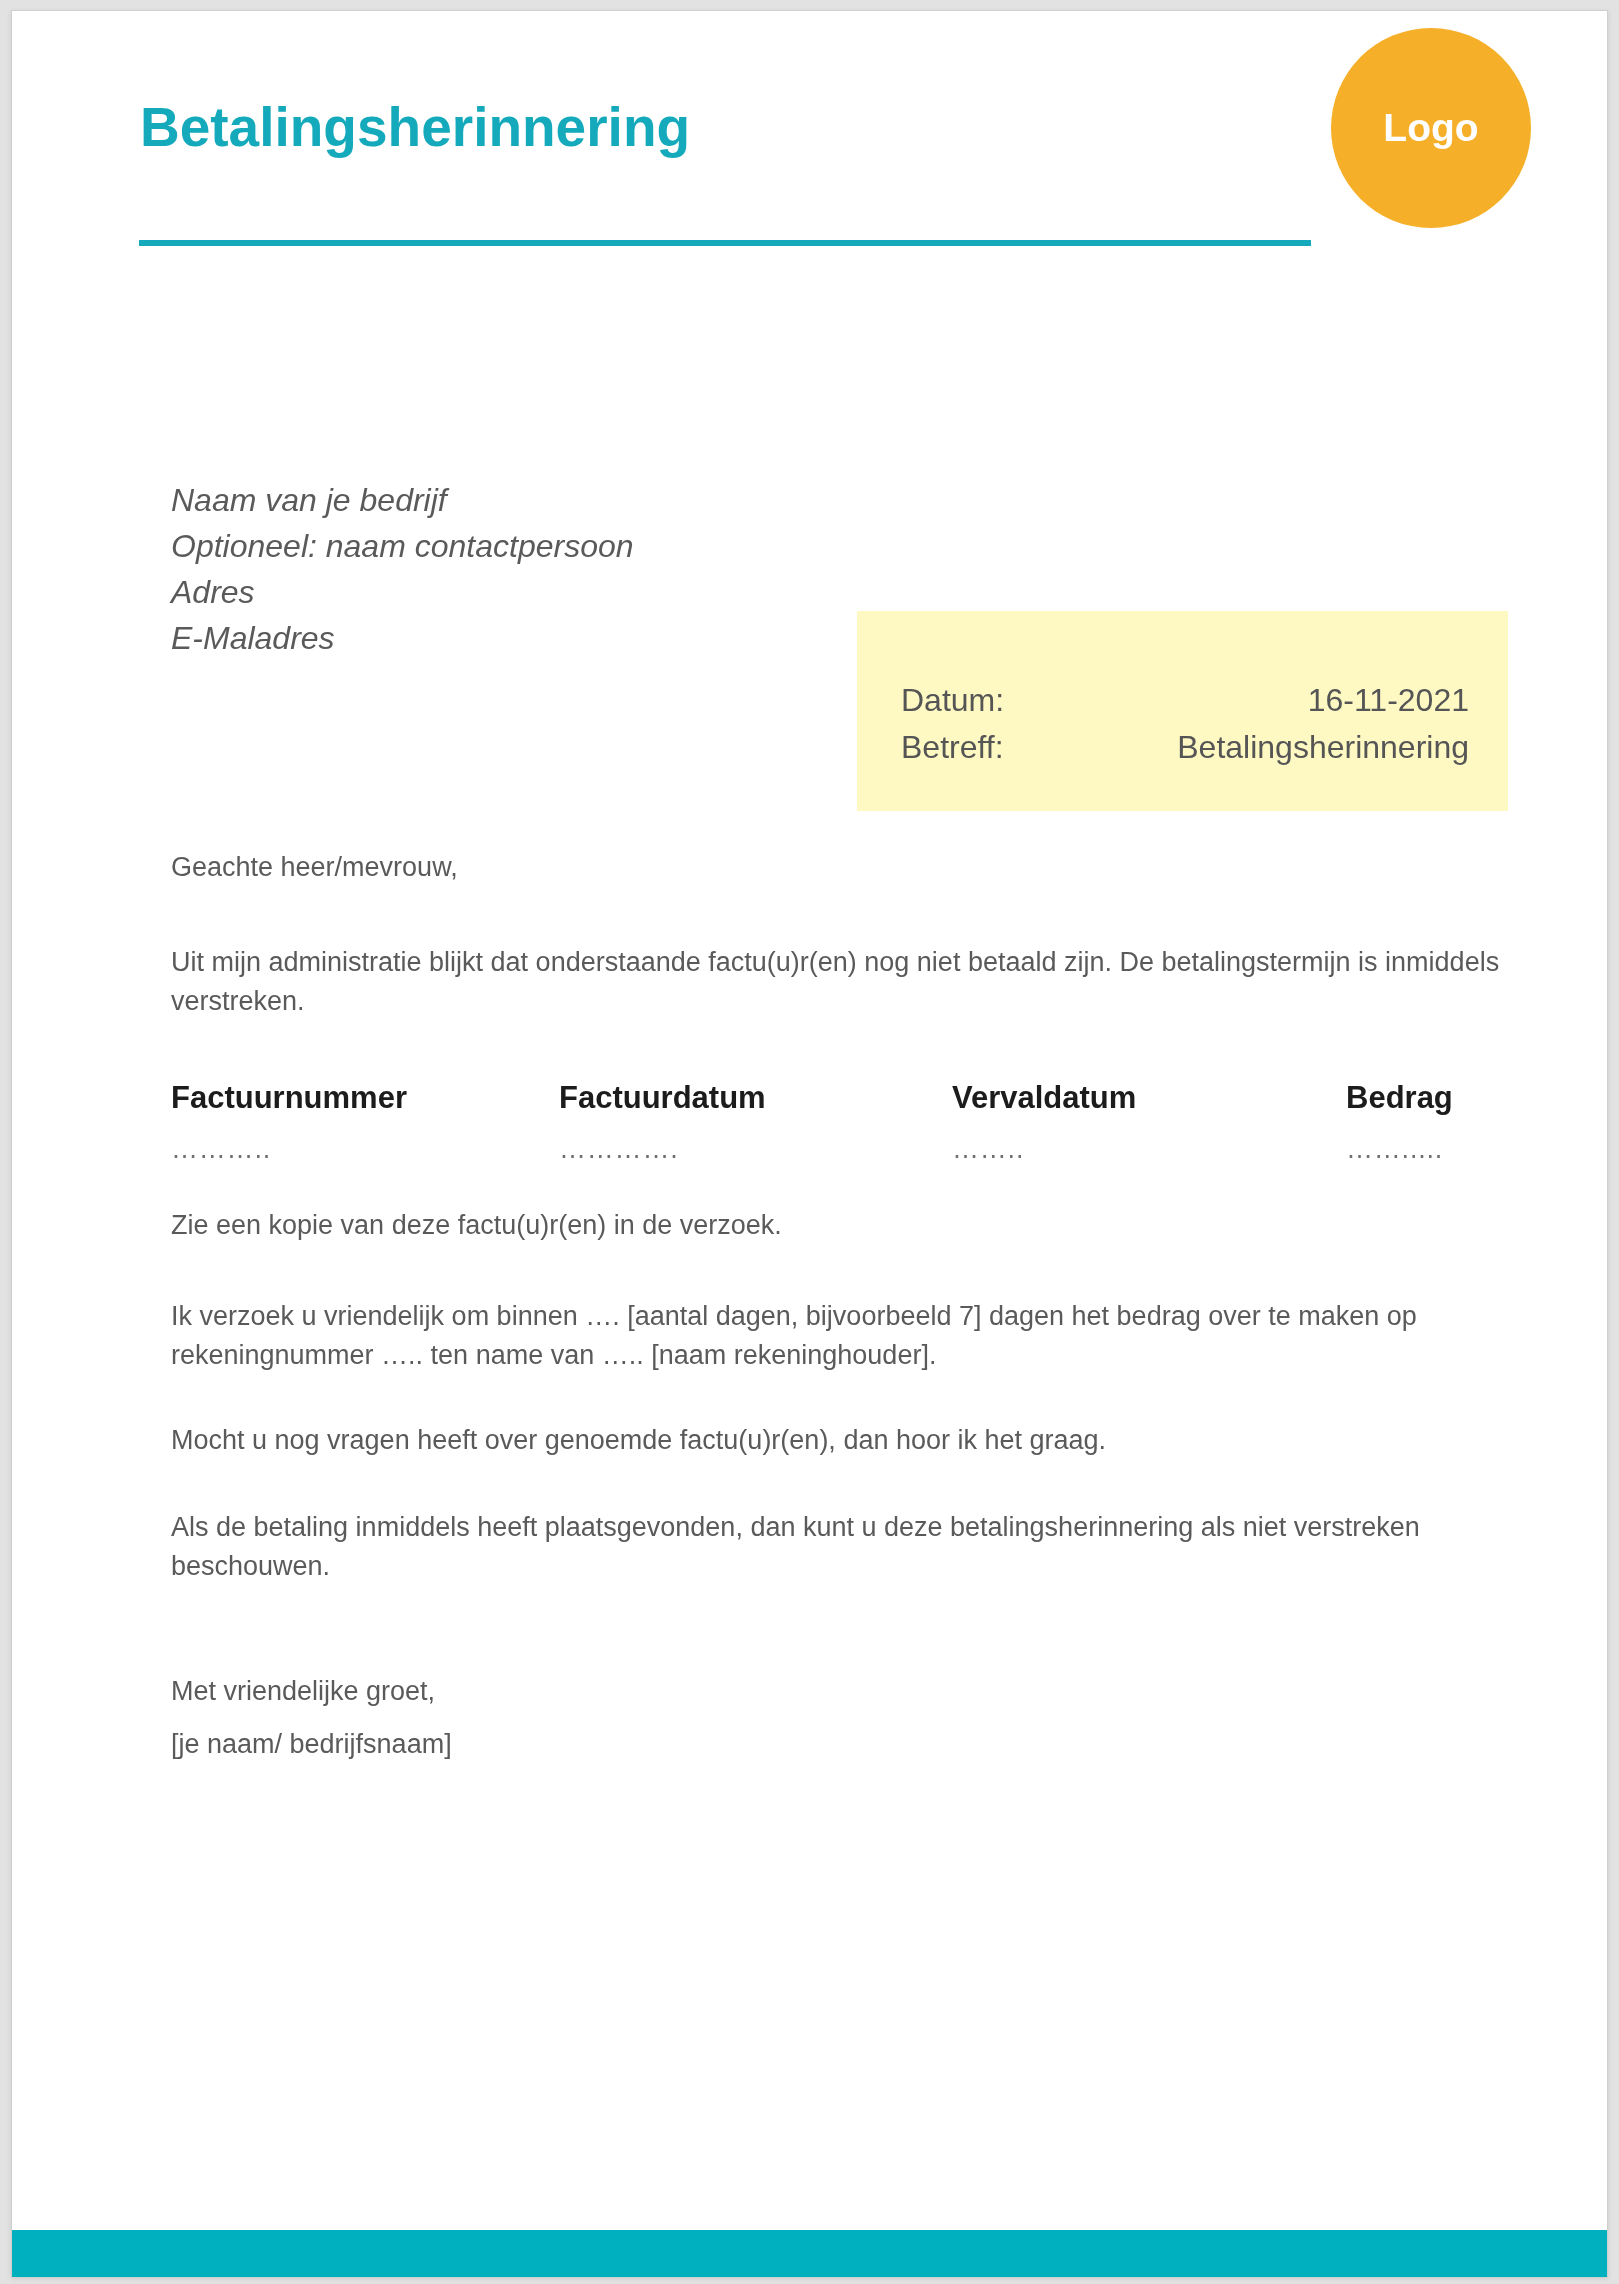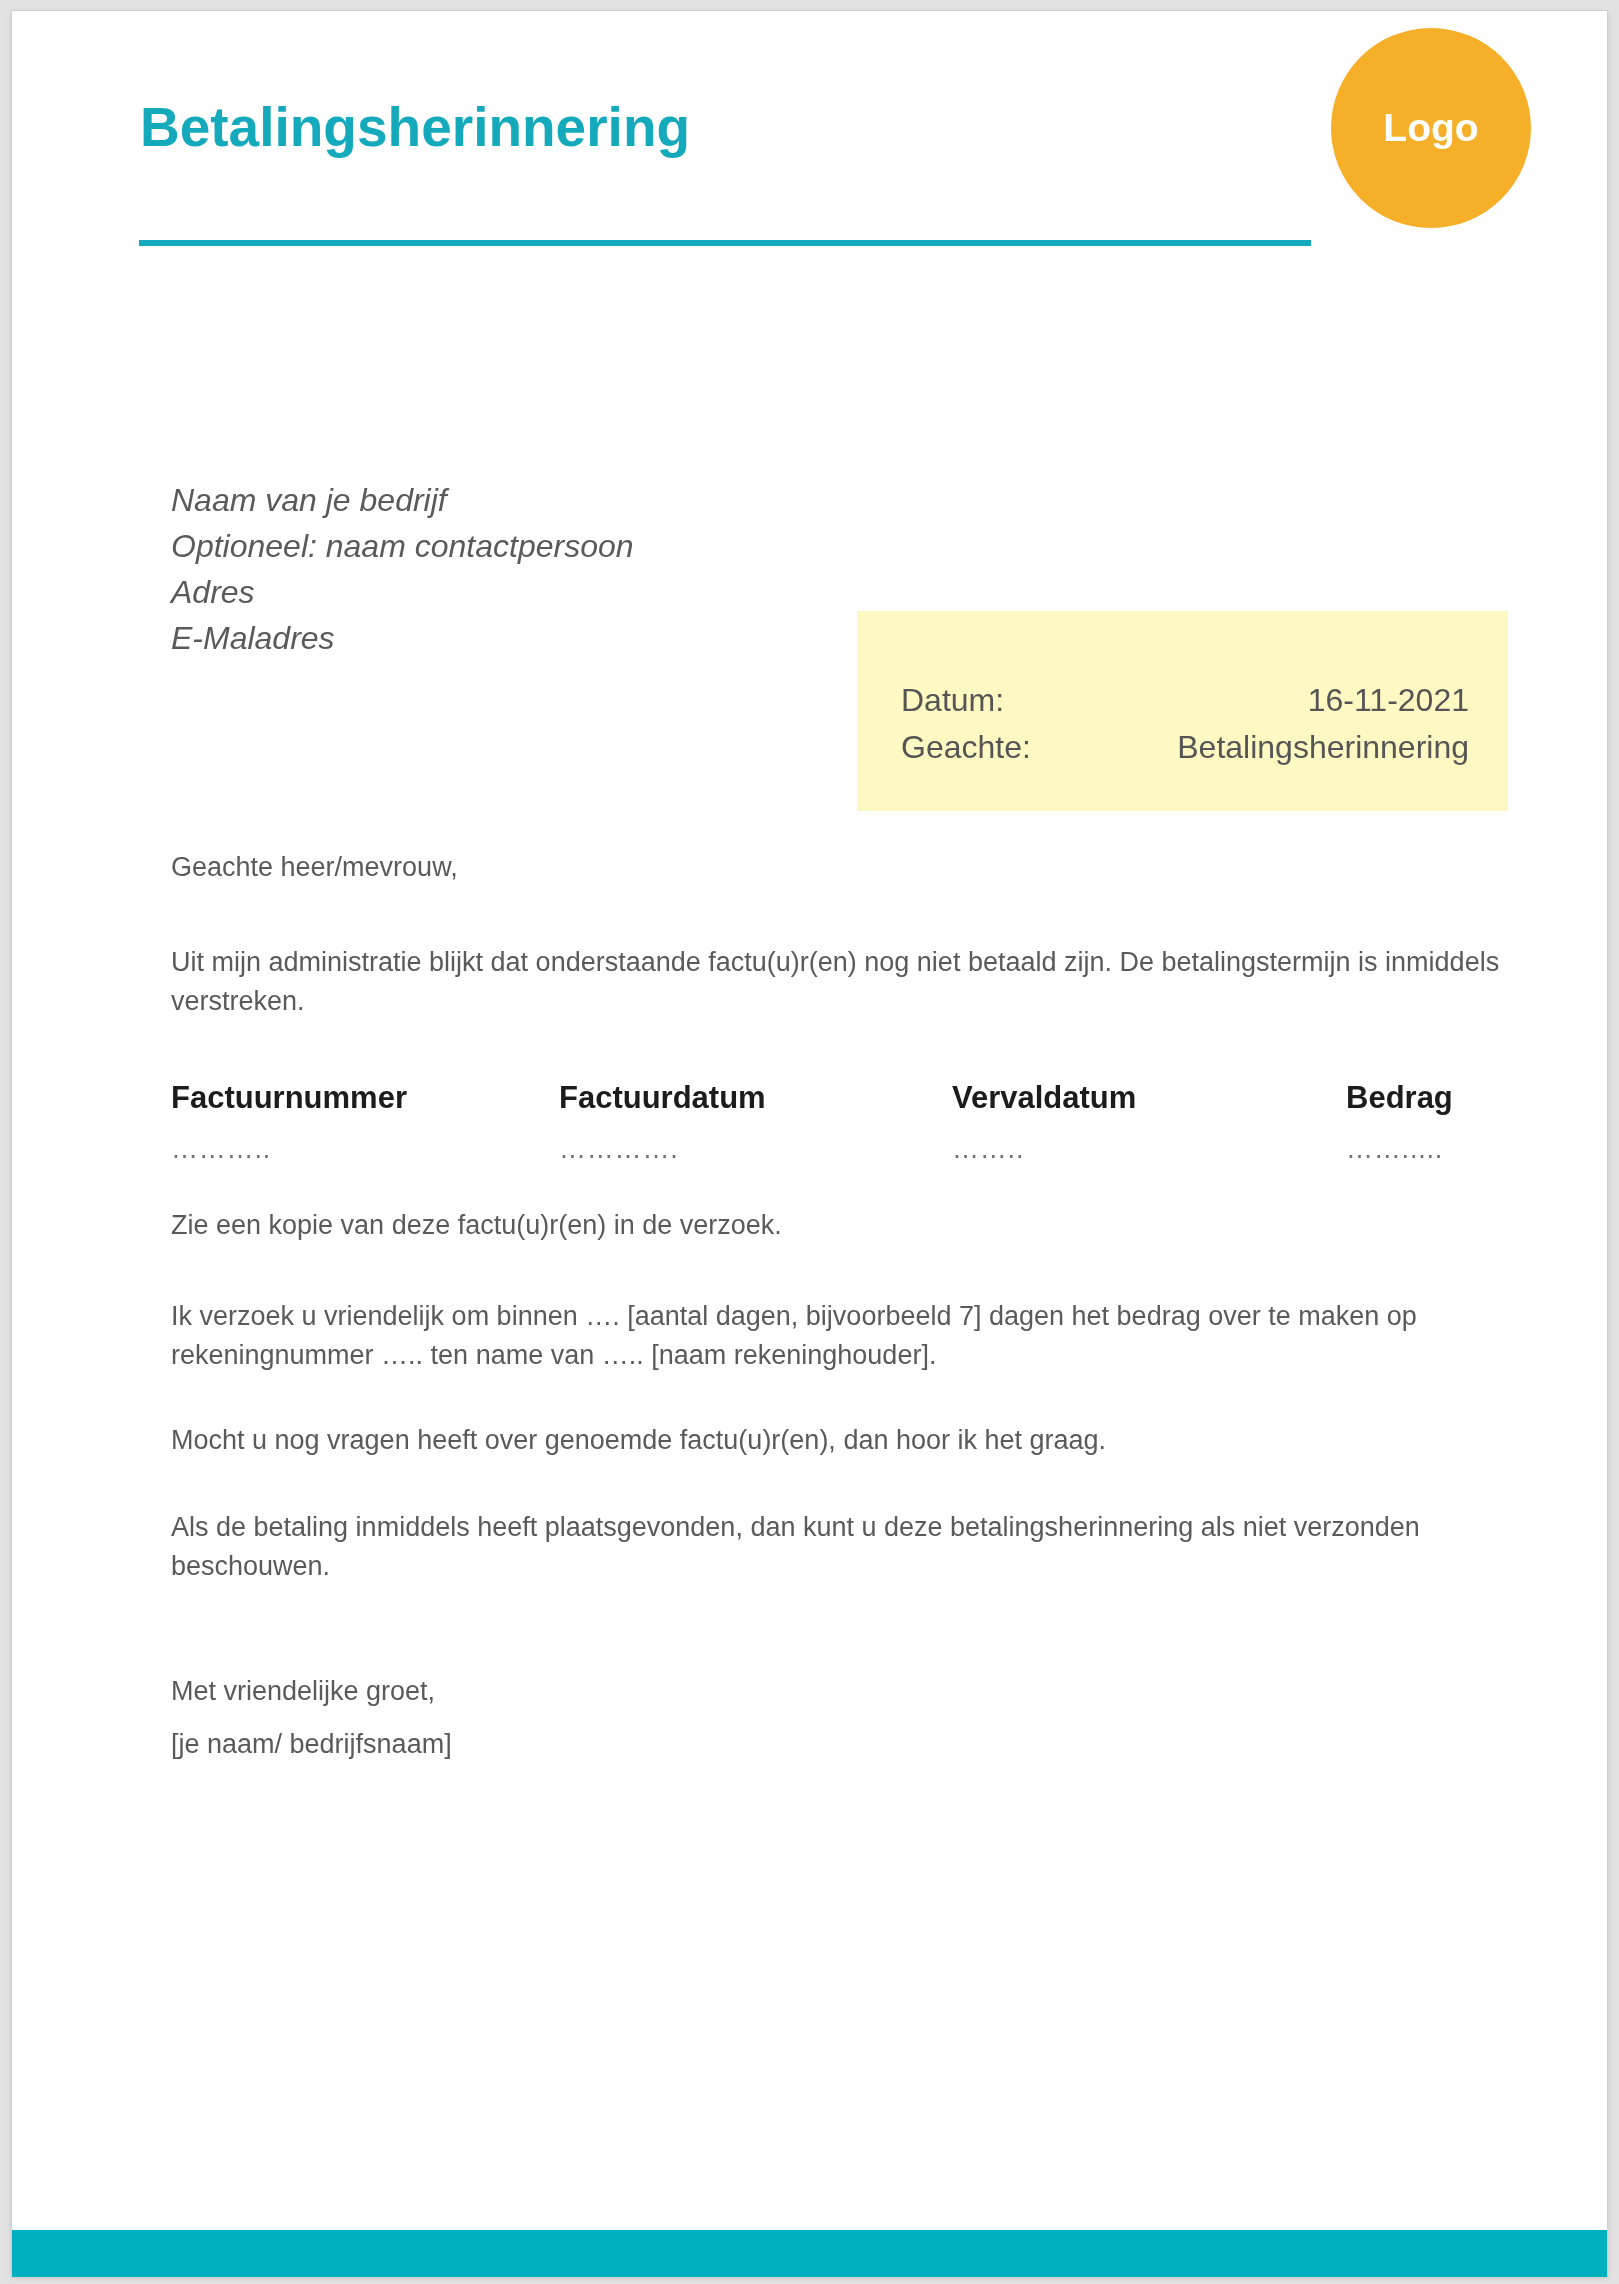--- a/index.html
+++ b/index.html
@@ -115,21 +115,21 @@
       <div>Adres</div>
       <div>E-Maladres</div>
     </div>
 
     <div class="meta-box">
       <div class="meta-row">
         <span>Datum:</span>
         <span>16-11-2021</span>
       </div>
       <div class="meta-row">
-        <span>Geachte:</span>
+        <span>Betreff:</span>
         <span>Betalingsherinnering</span>
       </div>
     </div>
 
     <p class="body-text salutation nowrap">Geachte heer/mevrouw,</p>
 
     <p class="body-text intro wrap">Uit mijn administratie blijkt dat onderstaande factu(u)r(en) nog niet betaald zijn. De betalingstermijn is inmiddels verstreken.</p>
 
     <div>
       <span class="col-head c1">Factuurnummer</span>
@@ -142,21 +142,21 @@
       <span class="col-dots c3">……..</span>
       <span class="col-dots c4">…….....</span>
     </div>
 
     <p class="body-text p-bijlage nowrap">Zie een kopie van deze factu(u)r(en) in de verzoek.</p>
 
     <p class="body-text p-verzoek wrap">Ik verzoek u vriendelijk om binnen …. [aantal dagen, bijvoorbeeld 7] dagen het bedrag over te maken op rekeningnummer ….. ten name van ….. [naam rekeninghouder].</p>
 
     <p class="body-text p-vragen nowrap">Mocht u nog vragen heeft over genoemde factu(u)r(en), dan hoor ik het graag.</p>
 
-    <p class="body-text p-betaald wrap">Als de betaling inmiddels heeft plaatsgevonden, dan kunt u deze betalingsherinnering als niet verzonden beschouwen.</p>
+    <p class="body-text p-betaald wrap">Als de betaling inmiddels heeft plaatsgevonden, dan kunt u deze betalingsherinnering als niet verstreken beschouwen.</p>
 
     <p class="body-text closing nowrap">Met vriendelijke groet,</p>
 
     <p class="body-text signature nowrap">[je naam/ bedrijfsnaam]</p>
 
     <div class="footer-bar"></div>
 
   </div>
 </div>
 

